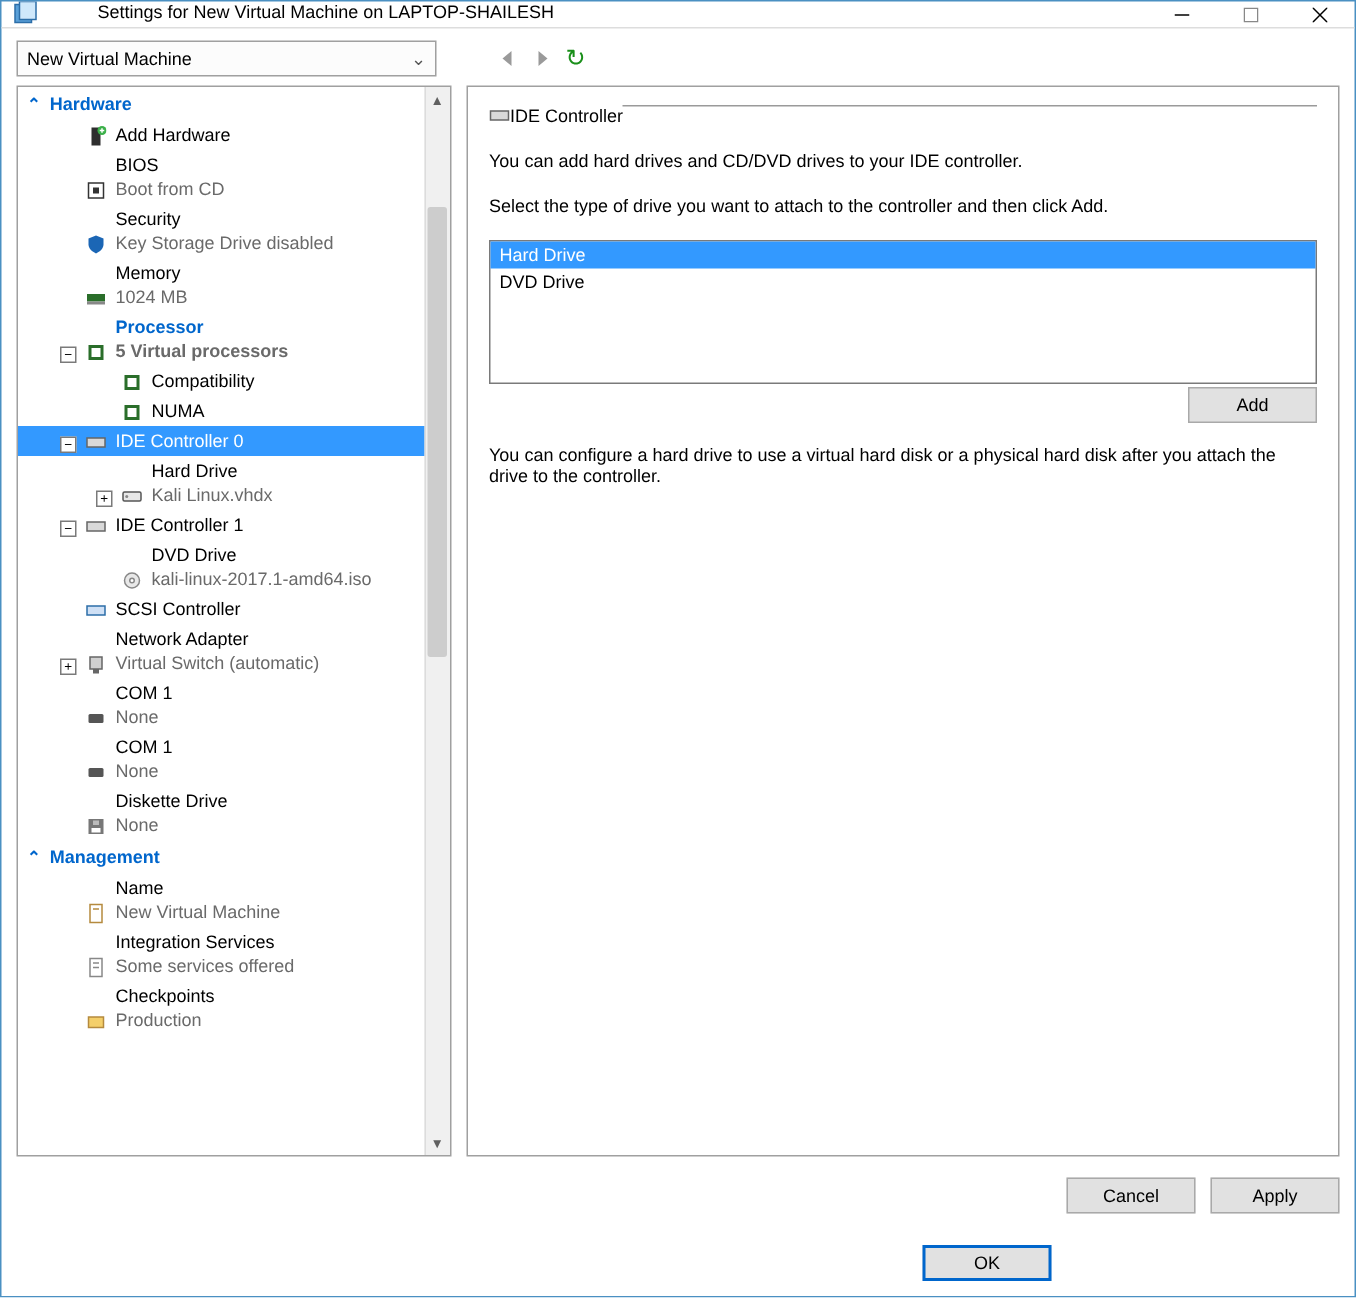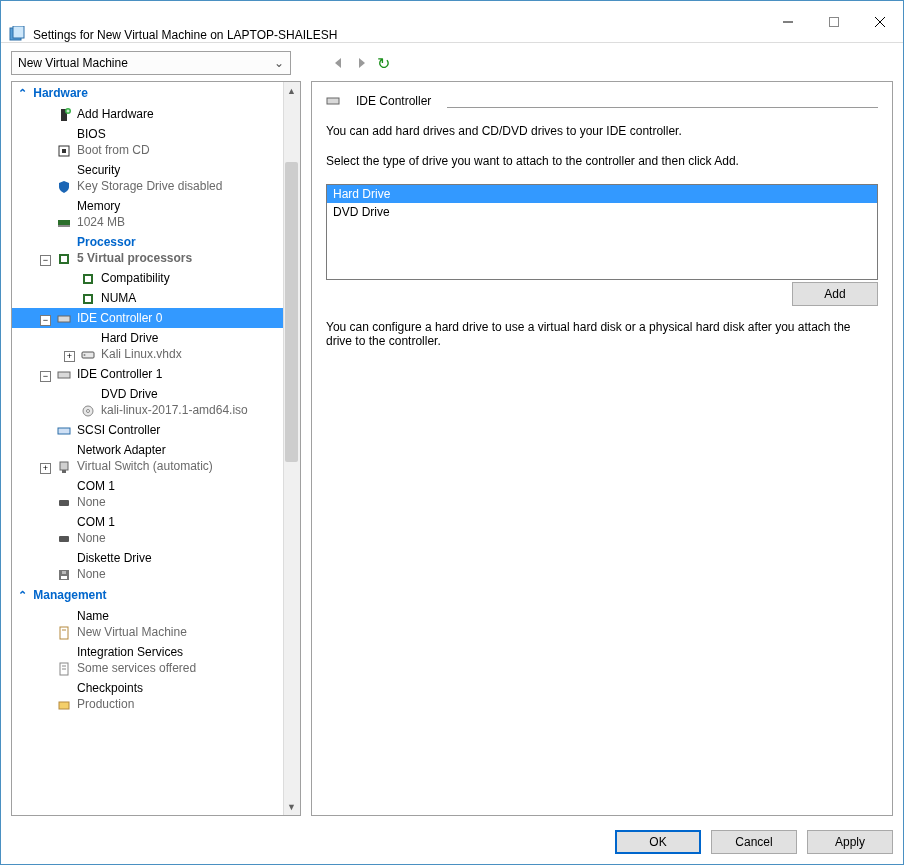--- a/index.html
+++ b/index.html
@@ -1,18 +1,18 @@
 <!DOCTYPE html>
 <html><head>
 <meta charset="utf-8">
 <style>
   * { box-sizing: border-box; font-family: "Segoe UI", Tahoma, sans-serif; font-size: 12px; }
   html, body { margin:0; padding:0; background:#fff; }
   .window { width:904px; height:865px; border:1px solid #4a90c2; background:#fff; display:flex; flex-direction:column; margin:0; }
-  .titlebar { height:42px; display:flex; align-items:flex-end; border-bottom:1px solid #ddd; }
+  .titlebar { height:18px; display:flex; align-items:flex-start; border-bottom:1px solid #ddd;gap:32px; }
   .titlebar .icon { width:16px; height:16px; margin-left:8px; margin-right:8px; }
   .titlebar .title { flex:1; font-size:12px; color:#000; }
   .winbtns { display:flex; height:100%; }
   .winbtn { width:46px; display:flex; align-items:center; justify-content:center; color:#000; }
   .winbtn svg { width:10px; height:10px; }
   .content { flex:1; display:flex; flex-direction:column; padding:8px 10px 10px 10px; gap:6px; min-height:0; }
   .toprow { display:flex; align-items:center; gap:12px; }
   .vm-select { width:280px; height:24px; border:1px solid #a0a0a0; background:#fcfcfc; display:flex; align-items:center; padding:0 6px; justify-content:space-between; }
   .vm-select .chev { color:#555; }
   .navbtns { display:flex; align-items:center; gap:10px; margin-left:30px; }
@@ -26,29 +26,29 @@
   .hw-icon { width:14px; height:14px; display:inline-flex; align-items:center; justify-content:center; }
   .tree-row { display:flex; align-items:flex-end; gap:6px; padding:2px 4px 2px 4px; line-height:16px; }
   .tree-row.indent1 { padding-left:28px; }
   .tree-row.indent2 { padding-left:52px; }
   .tree-row.sel { background:#3399ff; color:#fff; }
   .tree-row .lbls { display:flex; flex-direction:column; }
   .tree-row .sub { color:#6a6a6a; font-size:12px; }
   .tree-row .exp { width:11px; height:11px; border:1px solid #7a7a7a; display:inline-flex; align-items:center; justify-content:center; font-size:9px; line-height:9px; margin-top:3px; background:#fff; color:#000; }
   .tree-row .noexp { width:11px; height:11px; display:inline-block; }
   .link-bold { color:#0066cc; font-weight:600; }
-  .detail-head { display:flex; align-items:flex-end; gap:16px; margin-bottom:10px; }
+  .detail-head { display:flex; align-items:flex-start; gap:0; margin-bottom:10px; }
   .detail-head .hline { flex:1; border-top:1px solid #9a9a9a; height:1px; }
   .detail-head .title2 { font-weight:400; color:#000; }
   .listbox { border:1px solid #7a7a7a; height:96px; margin-top:6px; }
   .listbox .item { padding:2px 6px; }
   .listbox .item.sel { background:#3399ff; color:#fff; }
   .btnrow { display:flex; justify-content:flex-end; margin-top:2px; }
   .btn { min-width:86px; height:24px; border:1px solid #a9a9a9; background:#e1e1e1; display:flex; align-items:center; justify-content:center; padding:0 10px; }
-  .btn.primary { border:2px solid #0066cc; background:#e1e1e1; }
+  .btn.primary { border:2px solid #0066cc; background:#e1e1e1;margin-top:45px; }
   .footer { display:flex; justify-content:flex-end; gap:10px; padding-top:8px; }
   .para { margin:6px 0 10px 0; color:#000; }
   .note { margin-top:14px; color:#000; max-width:540px; }
   .scrollhint { position:absolute; right:0; top:0; bottom:0; width:17px; background:#f0f0f0; border-left:1px solid #dcdcdc; }
   .scrollthumb { position:absolute; right:2px; top:80px; width:13px; height:300px; background:#cdcdcd; border-radius:2px; }
   .scrollup, .scrolldown { position:absolute; right:0; width:17px; height:17px; display:flex; align-items:center; justify-content:center; color:#606060; font-size:9px; }
   .scrollup { top:0; } .scrolldown { bottom:0; }
   svg { display:block; }
 </style>
 </head>

